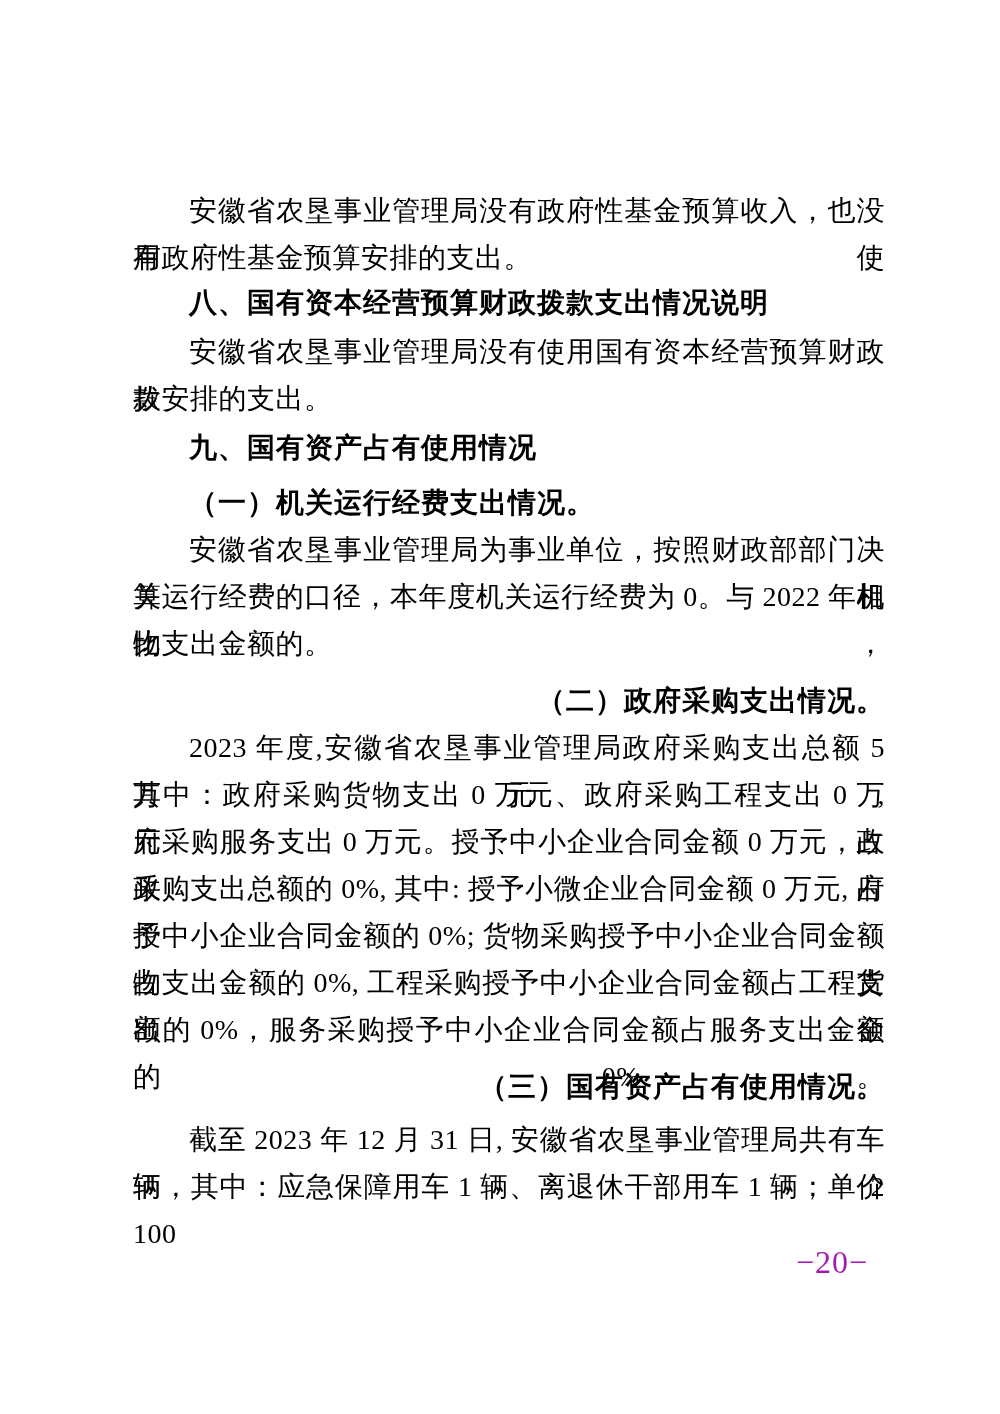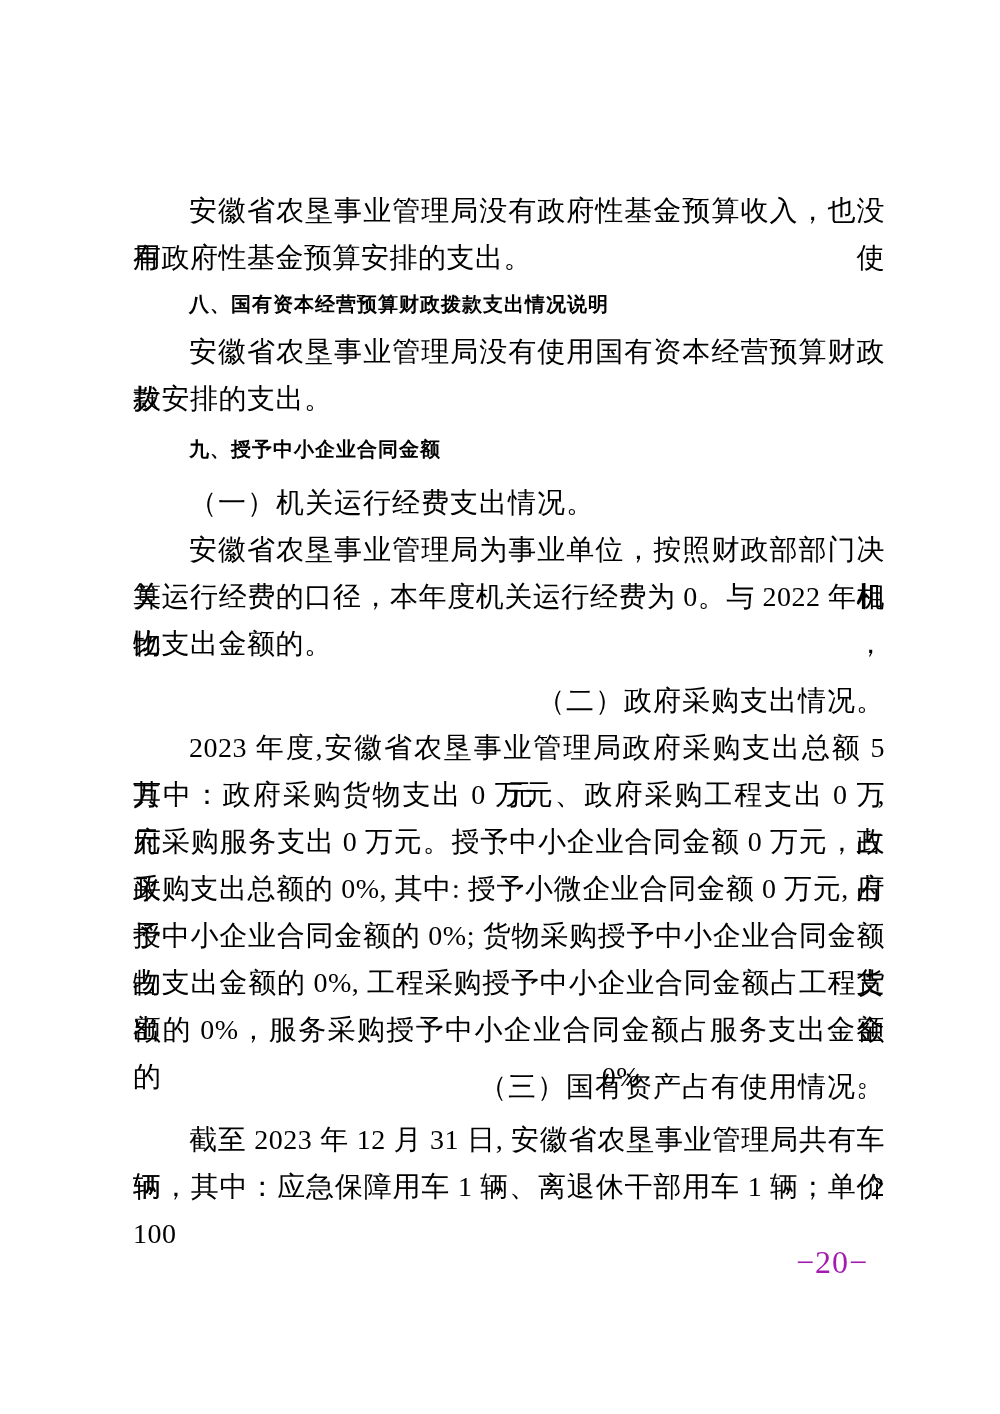--- a/index.html
+++ b/index.html
@@ -34,31 +34,31 @@
     letter-spacing: 0.5px;
     white-space: normal;
   }
   .fill {
     text-align-last: justify;
   }
   .indent {
     text-indent: 56px;
   }
   .h1 {
-    font-family: Liberation Serif, serif;
+    font-family: Liberation Mono, monospace;
     font-weight: bold;
-    font-size: 20px;
+    font-size: 28px;
     line-height: 47px;
     height: 47px;
     padding-left: 56px;
     letter-spacing: 1px;
   }
   .h2 {
     font-family: "Liberation Serif", "DejaVu Serif", serif;
-    font-weight: normal;
+    font-weight: bold;
     font-size: 28px;
     line-height: 47px;
     height: 47px;
     padding-left: 56px;
     letter-spacing: 1px;
   }
   .mt4  { margin-top: 4px; }
   .mt6  { margin-top: 6px; }
   .mt10 { margin-top: 10px; text-align: right; }
   .page-number {
@@ -83,21 +83,21 @@
       <div class="line">用政府性基金预算安排的支出。</div>
     </div>
 
     <div class="h1">八、国有资本经营预算财政拨款支出情况说明</div>
 
     <div class="para">
       <div class="line fill indent">安徽省农垦事业管理局没有使用国有资本经营预算财政拨</div>
       <div class="line">款安排的支出。</div>
     </div>
 
-    <div class="h1 mt4">九、授予中小企业合同金额</div>
+    <div class="h1 mt4">九、国有资产占有使用情况</div>
 
     <div class="h2 mt6">（一）机关运行经费支出情况。</div>
 
     <div class="para">
       <div class="line fill indent">安徽省农垦事业管理局为事业单位，按照财政部部门决算机</div>
       <div class="line fill">关运行经费的口径，本年度机关运行经费为 0。与 2022 年相比，</div>
       <div class="line">物支出金额的。</div>
     </div>
 
     <div class="h2 mt10">（二）政府采购支出情况。</div>

